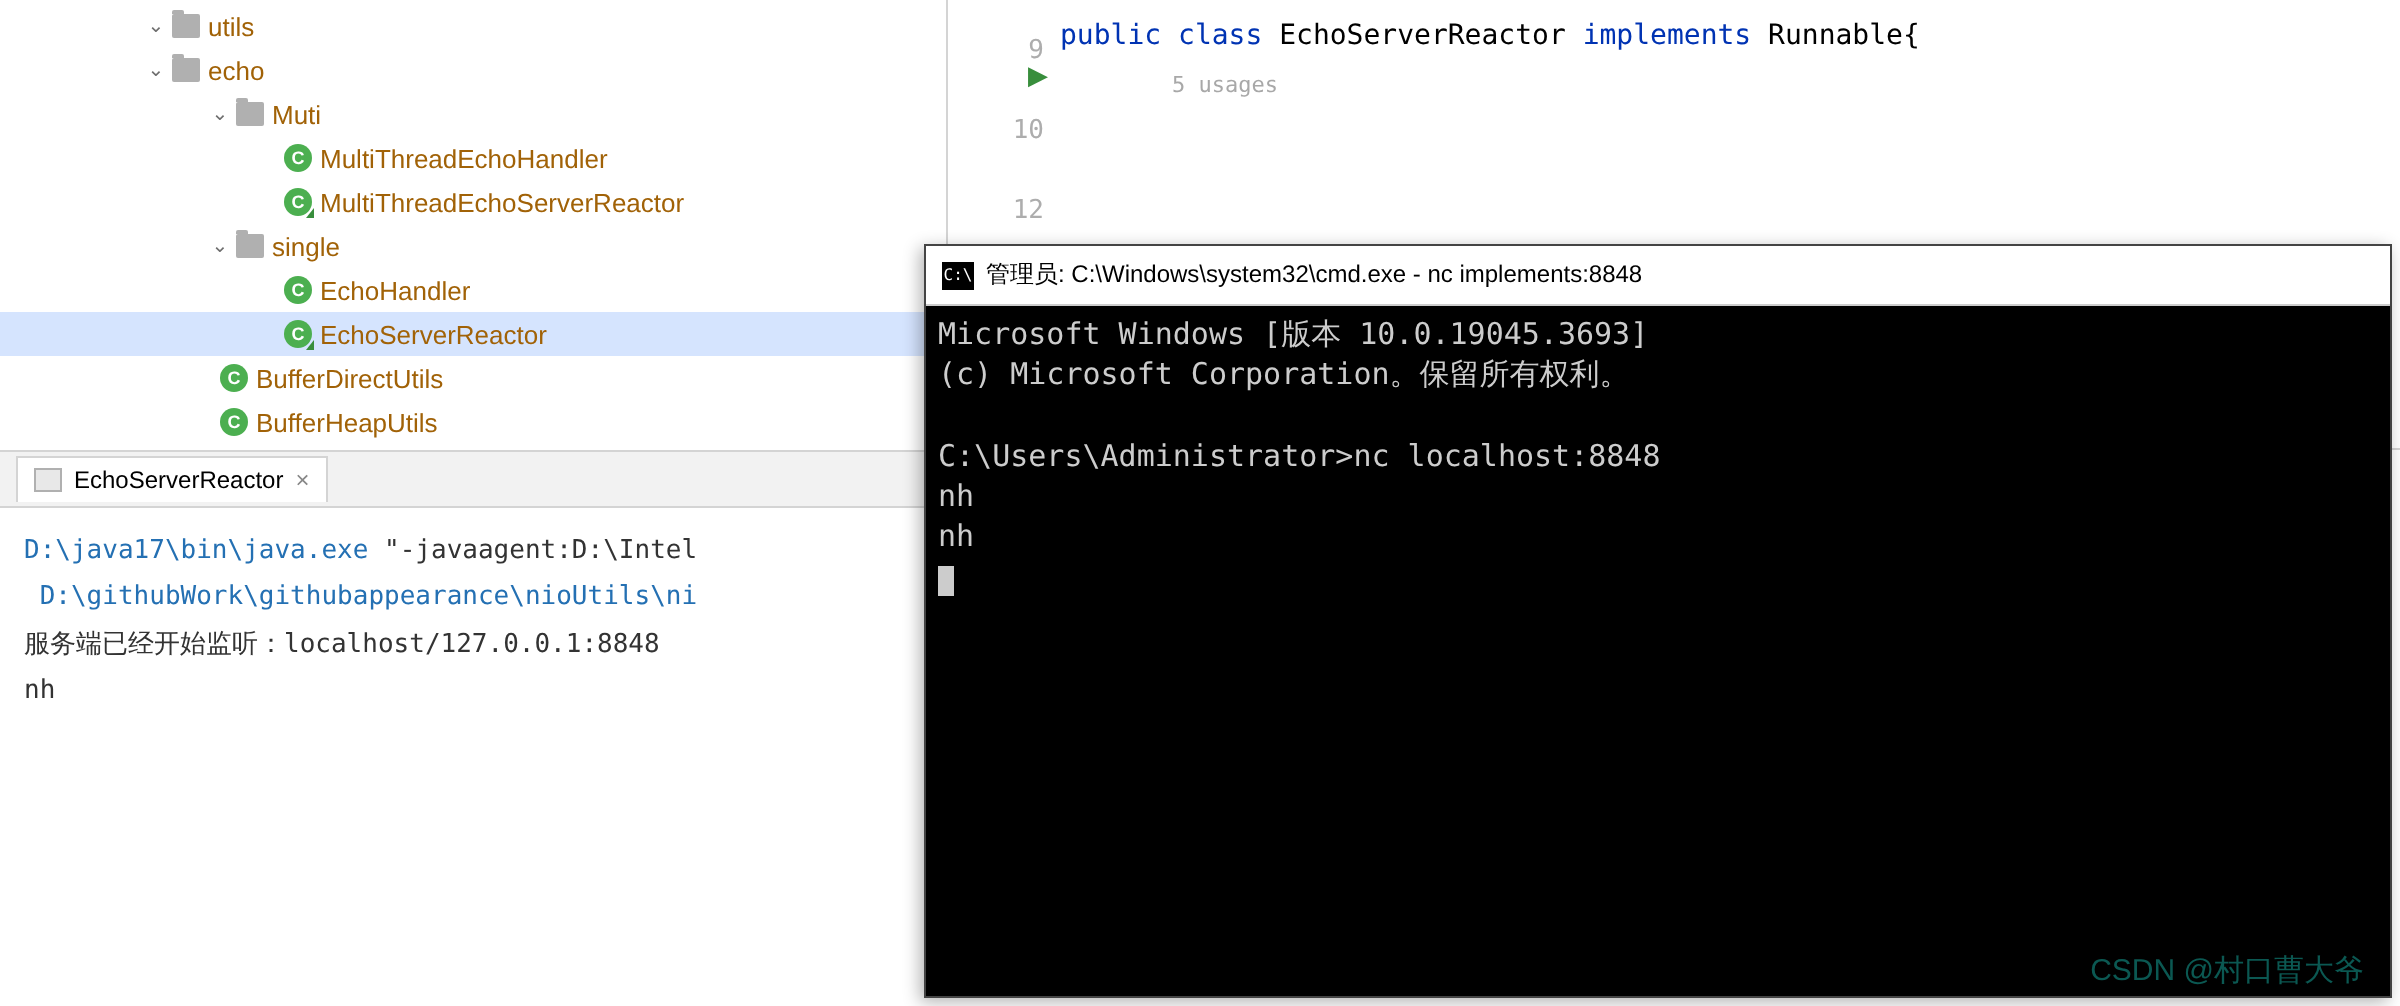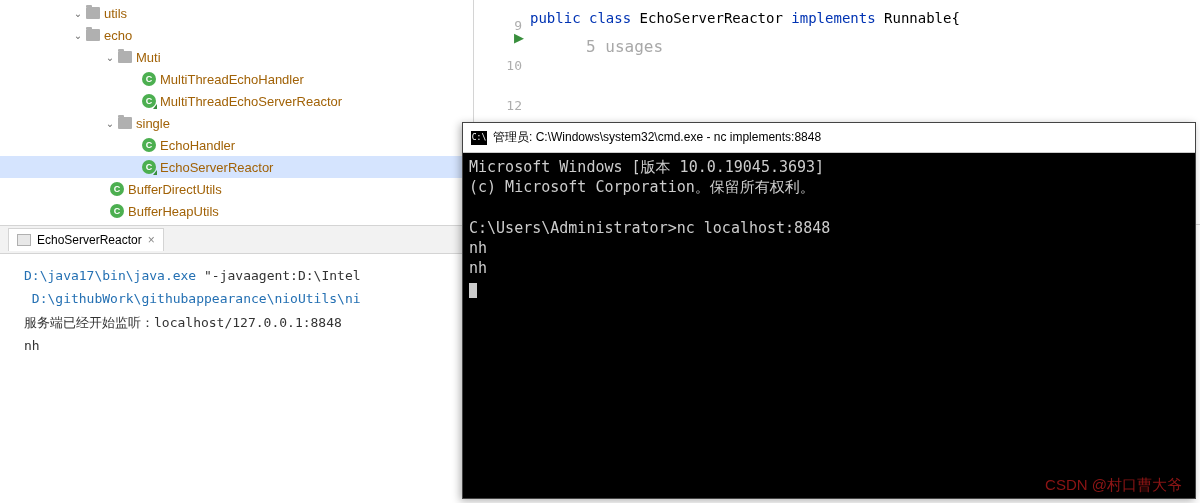--- a/index.html
+++ b/index.html
@@ -17,39 +17,39 @@
     .has-run::after { content: ''; position: absolute; right: -1px; bottom: -1px; width: 0; height: 0; border-left: 4px solid transparent; border-bottom: 5px solid #388e3c; }
     .tree-label { color: #a16207; }
     .tree-label.link { color: #a16207; }
     .editor { flex: 1; background: #fff; position: relative; border-bottom: 1px solid #d4d4d4; }
     .gutter { position: absolute; left: 0; top: 0; width: 56px; height: 100%; background: #fff; text-align: right; color: #adadad; font-family: Consolas, monospace; font-size: 13px; padding-right: 8px; }
     .gutter-line { height: 40px; line-height: 40px; }
     .gutter-line.tall { height: 54px; }
     .run-gutter { position: absolute; left: 40px; top: 30px; color: #388e3c; font-size: 13px; }
     .code-area { margin-left: 56px; padding-top: 4px; font-family: Consolas, monospace; font-size: 14px; line-height: 1.5; }
     .code-line { white-space: pre; }
-    .hint { color: #a8a8a8; font-size: 16px; padding-left: 56px; }
+    .hint { color: #a8a8a8; font-size: 11px; padding-left: 56px; }
     .kw { color: #0033b3; }
     .cls { color: #000; }
     .fld { color: #871094; }
     .bottom-panel { position: absolute; top: 225px; left: 0; width: 462px; height: 278px; border-top: 1px solid #d4d4d4; background: #fff; }
     .tab-bar { height: 28px; background: #f2f2f2; border-bottom: 1px solid #d4d4d4; display: flex; align-items: center; padding-left: 8px; }
     .tab { display: flex; align-items: center; gap: 6px; padding: 4px 8px; background: #fff; border: 1px solid #d4d4d4; border-bottom: none; font-size: 12px; }
     .tab-icon { width: 14px; height: 12px; background: #e8e8e8; border: 1px solid #b0b0b0; display: inline-block; }
     .close-x { color: #888; cursor: pointer; }
-    .console { padding: 10px 24px; font-family: Consolas, monospace; font-size: 13px; color: #333; }
+    .console { padding: 10px 12px; font-family: Consolas, monospace; font-size: 13px; color: #333; }
     .console-line { white-space: pre-wrap; line-height: 1.8; }
     .path-blue { color: #2470b3; }
     .path-link { color: #2470b3; text-decoration: underline; }
     .terminal-window { position: absolute; top: 122px; left: 462px; width: 734px; height: 377px; background: #000; border: 1px solid #444; box-shadow: -2px 2px 8px rgba(0,0,0,0.3); }
     .terminal-title { height: 30px; background: #fff; display: flex; align-items: center; padding: 0 8px; gap: 6px; border-bottom: 1px solid #ccc; color: #000; font-size: 12px; }
     .cmd-icon { width: 16px; height: 14px; background: #000; color: #fff; font-size: 8px; display: inline-flex; align-items: center; justify-content: center; font-family: monospace; }
     .terminal-body { padding: 4px 6px; font-family: "SimSun", "NSimSun", Consolas, monospace; font-size: 15px; color: #cccccc; line-height: 1.35; white-space: pre; }
     .cursor { display: inline-block; width: 8px; height: 15px; background: #cccccc; vertical-align: text-bottom; }
-    .watermark { position: absolute; right: 18px; bottom: 8px; color: #b91c1c; font-size: 15px; opacity: 0.75; margin-top: 36px; }
+    .watermark { position: absolute; right: 18px; bottom: 8px; color: #0f766e; font-size: 15px; opacity: 0.75; margin-top: 36px; }
   </style>
 </head>
 <body>
 
 <div class="main-layout">
   <div class="sidebar">
     <div class="tree" id="tree">
         <div class="tree-item" style="padding-left: 70px;">
           <span class="chevron">⌄</span>
           <span class="folder-icon"></span>

